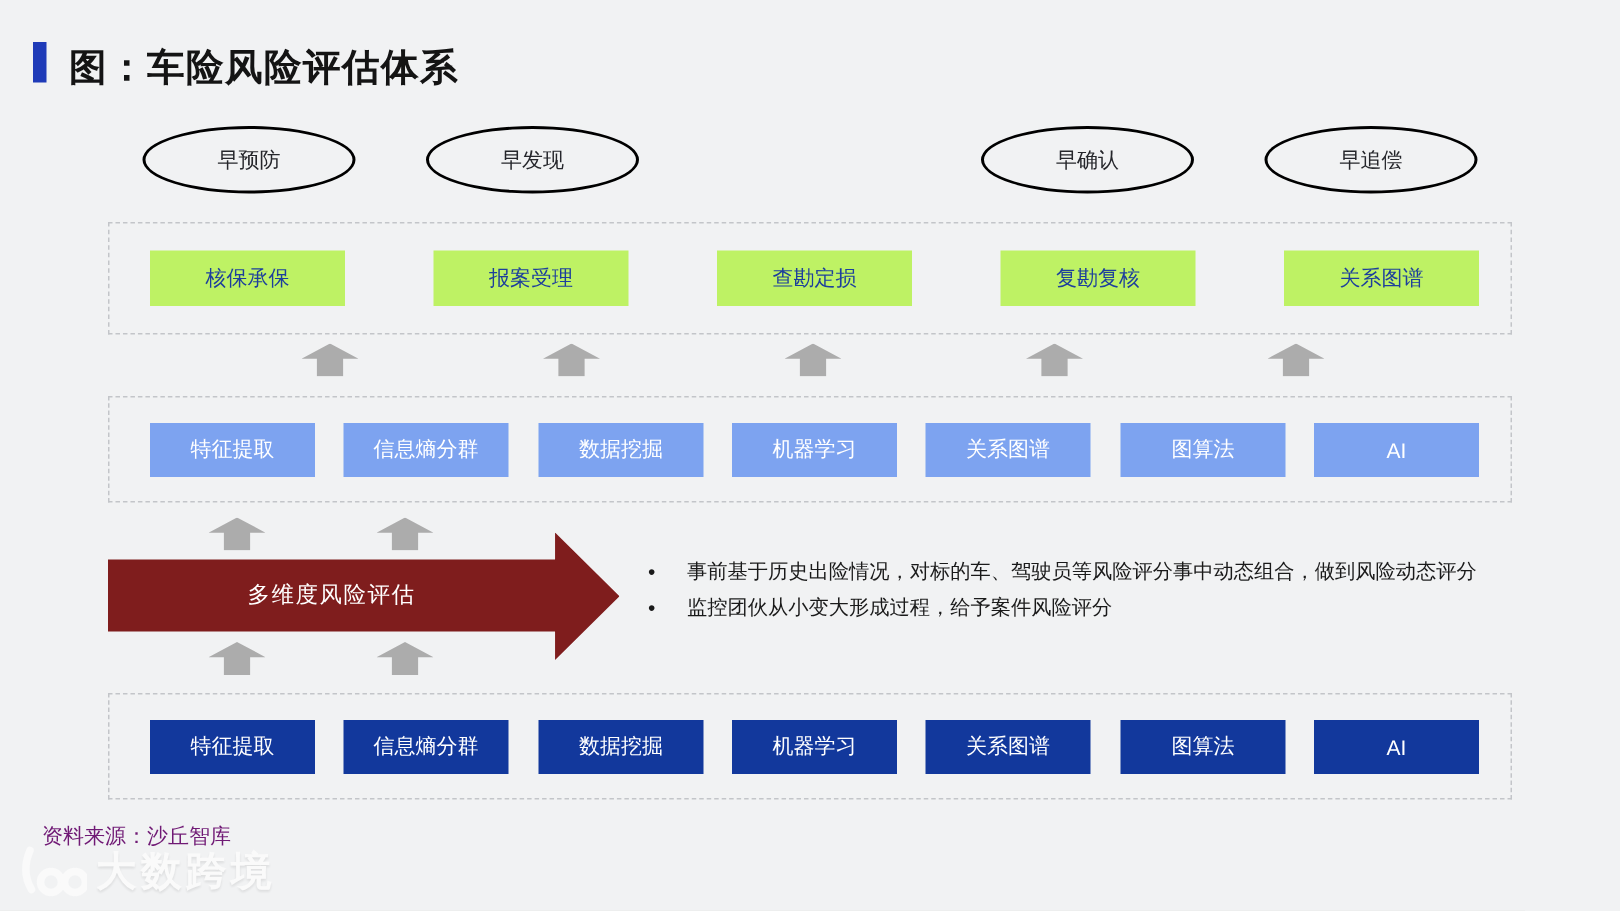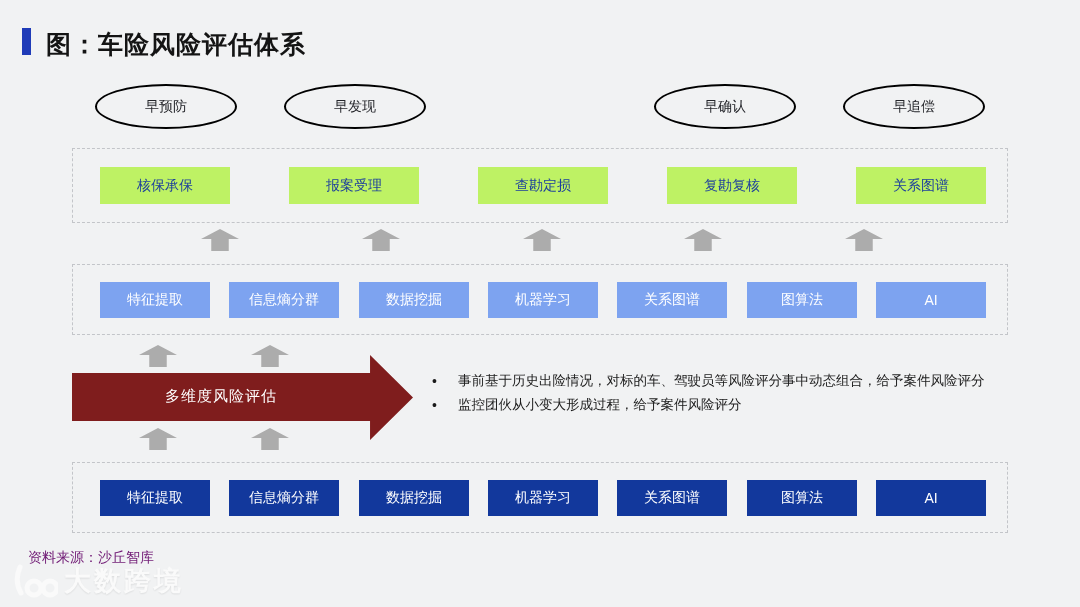--- a/index.html
+++ b/index.html
@@ -103,21 +103,21 @@
   <div class="up-arrow" style="left:139px;top:345px"></div>
   <div class="up-arrow" style="left:251px;top:345px"></div>
 
   <div class="big-arrow">
     <div class="big-arrow-label">多维度风险评估</div>
   </div>
 
   <div class="bullets">
     <div class="bullet-row">
       <span class="bullet-dot">•</span>
-      <span class="bullet-text">事前基于历史出险情况，对标的车、驾驶员等风险评分事中动态组合，给予案件风险评分</span>
+      <span class="bullet-text">事前基于历史出险情况，对标的车、驾驶员等风险评分事中动态组合，做到风险动态评分</span>
     </div>
     <div class="bullet-row">
       <span class="bullet-dot">•</span>
       <span class="bullet-text">监控团伙从小变大形成过程，给予案件风险评分</span>
     </div>
   </div>
 
   <div class="up-arrow" style="left:139px;top:428px"></div>
   <div class="up-arrow" style="left:251px;top:428px"></div>
 

